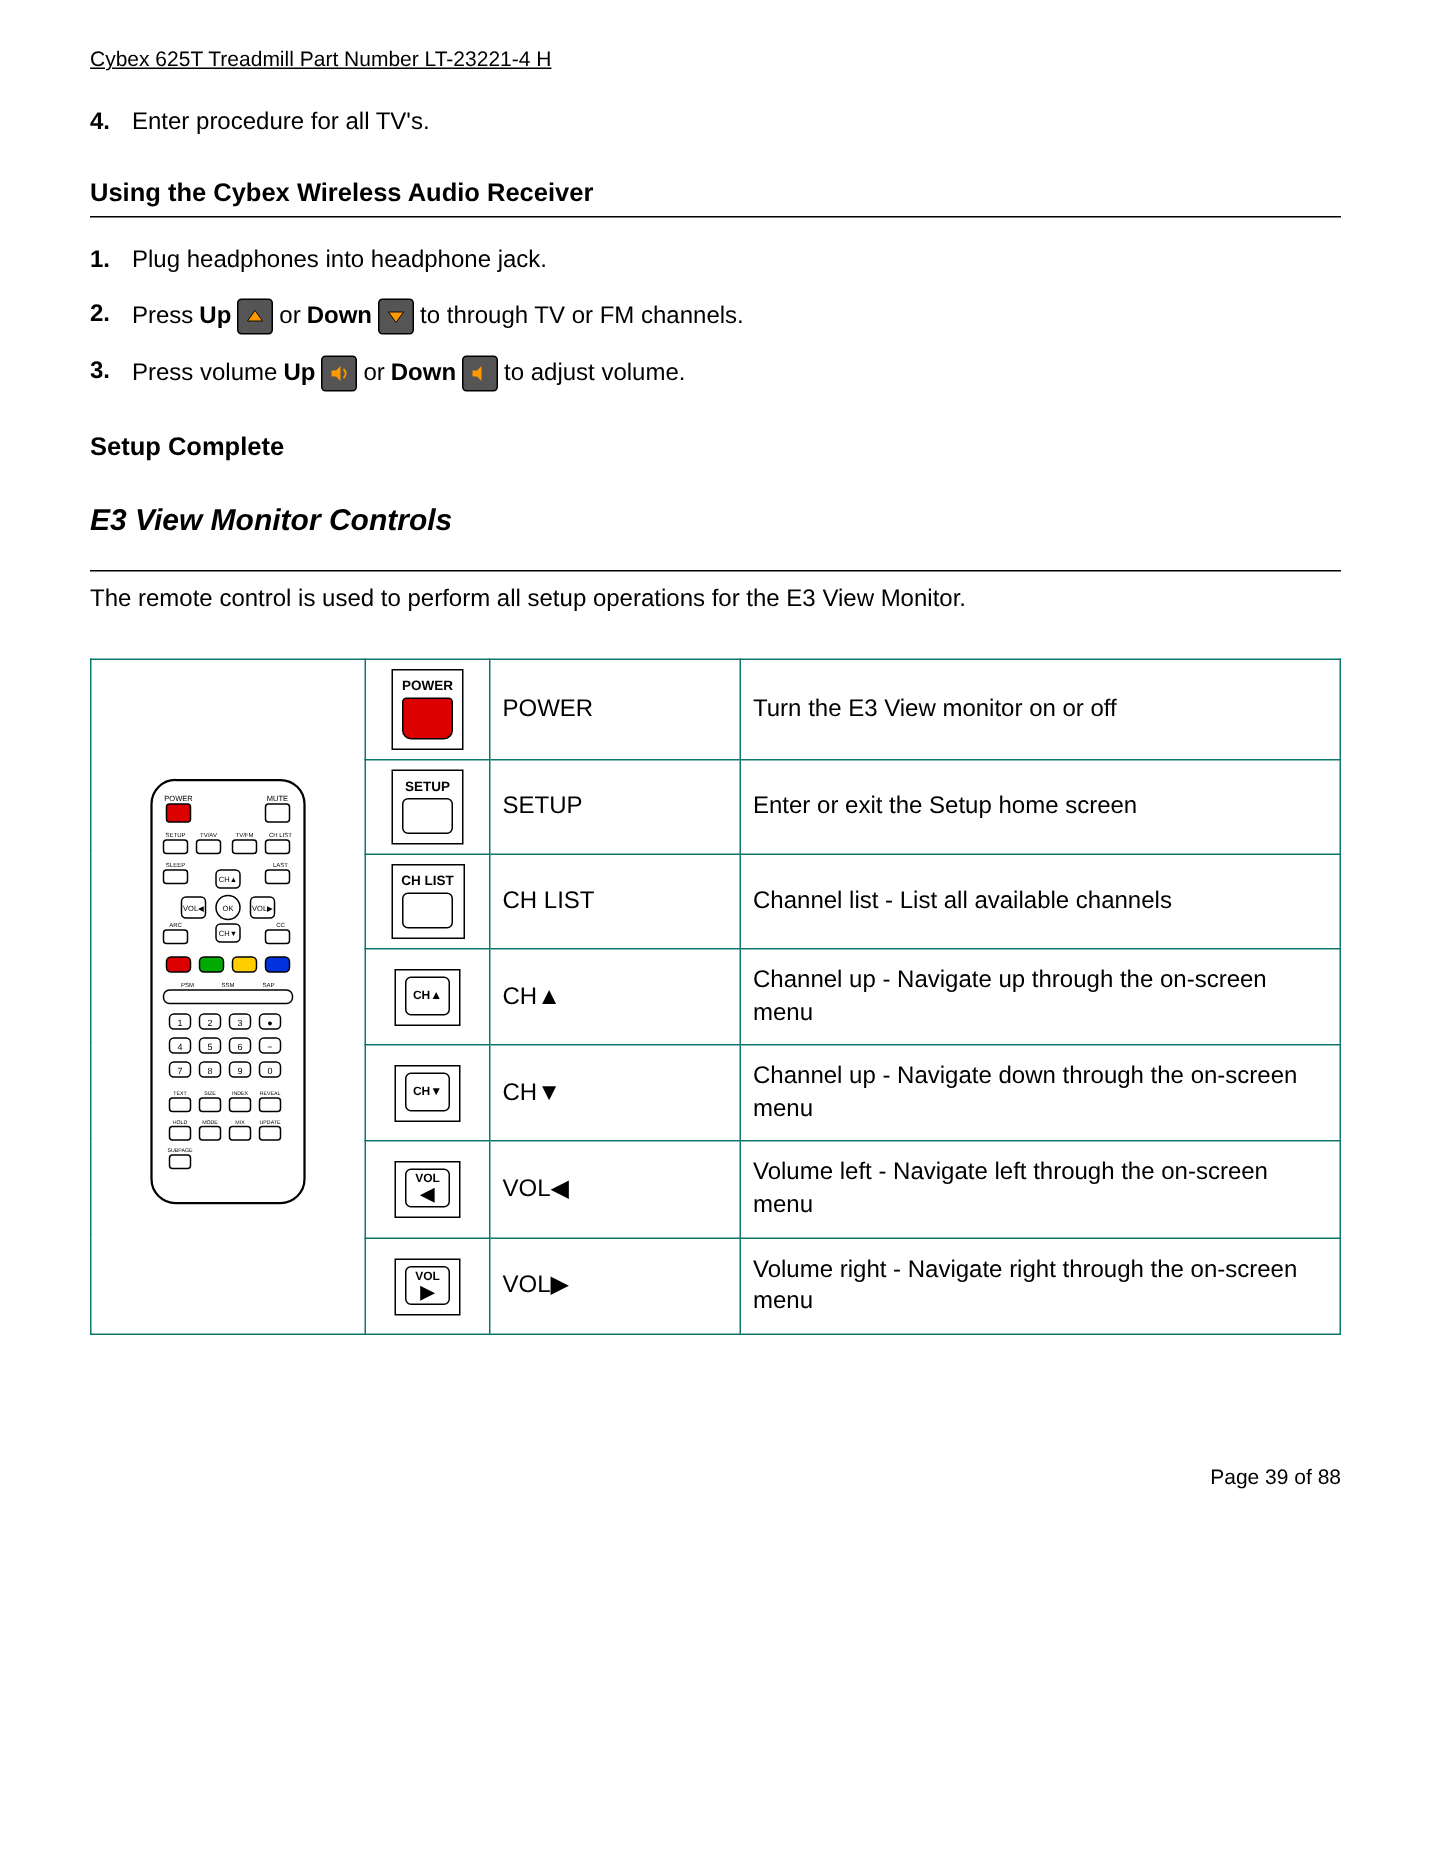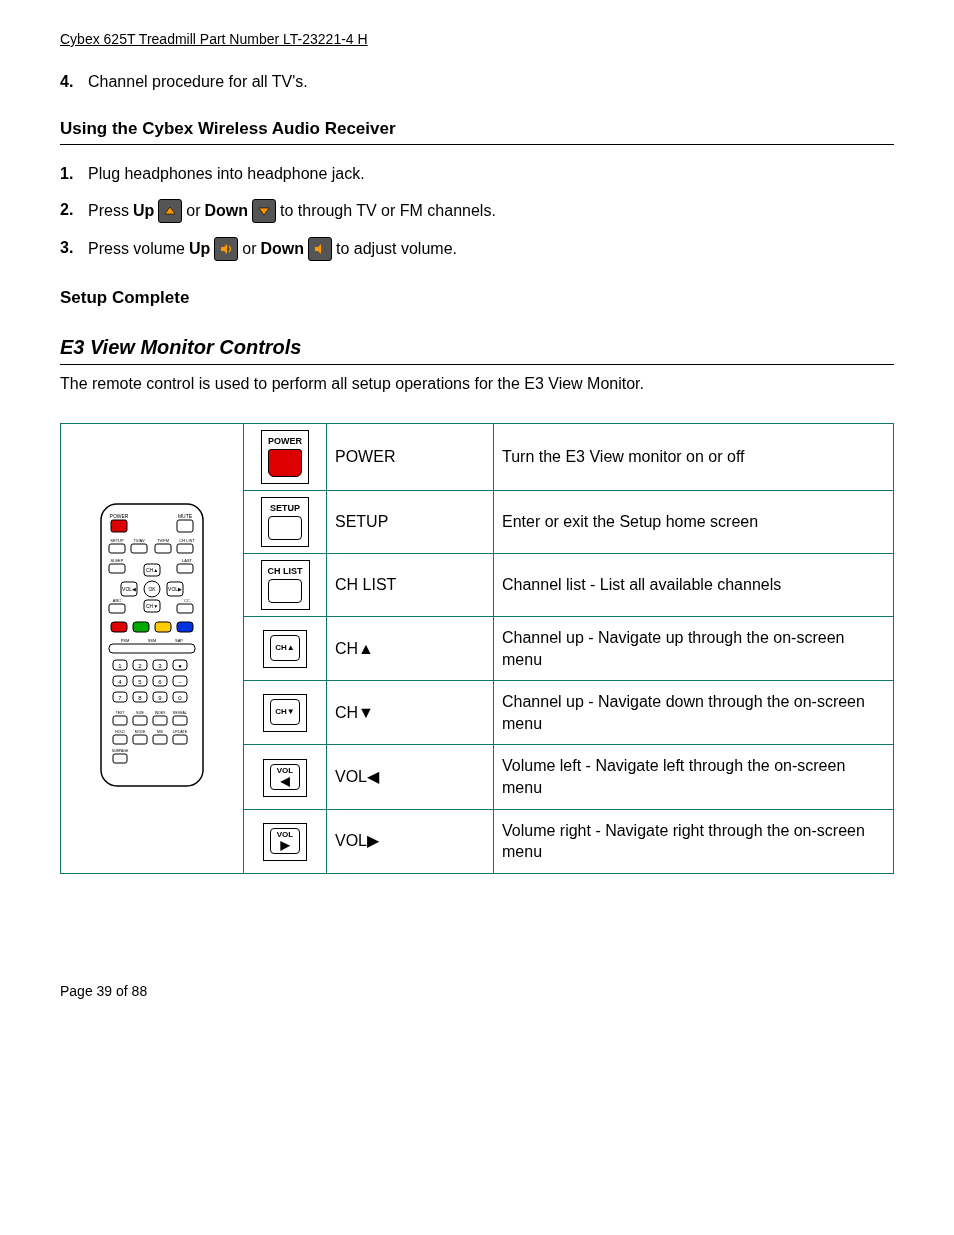--- a/index.html
+++ b/index.html
@@ -52,21 +52,21 @@
     font-weight: bold;
     font-size: 17px;
     margin-top: 26px;
     margin-bottom: 10px;
   }
   .italic-heading {
     font-style: italic;
     font-weight: bold;
     font-size: 20px;
     border-bottom: 1.5px solid #000;
-    padding-bottom: 3px;
+    padding-bottom: 19px;
     margin-top: 24px;
     margin-bottom: 8px;
   }
   .para { margin-bottom: 28px; }
   .inline-icon {
     display: inline-flex;
     width: 22px;
     height: 22px;
     border: 1px solid #000;
     border-radius: 3px;
@@ -134,37 +134,37 @@
   }
   .small-btn {
     width: 28px; height: 24px;
     border: 1.5px solid #000;
     border-radius: 4px;
     display:flex; flex-direction:column; align-items:center; justify-content:center;
     font-size:8px; font-weight:bold; line-height:1;
   }
   .tri { font-size: 12px; line-height:1; }
   .footer {
-    text-align: left;
+    text-align: right;
     font-size: 14px;
-    margin-top: 108px;
+    margin-top: 85px;
   }
   .remote-svg {
     width: 110px;
   }
 </style>
 </head>
 <body>
 
 <div class="header-line">Cybex 625T Treadmill Part Number LT-23221-4 H</div>
 
 <ol class="main-list">
   <li>
     <span class="num">4.</span>
-    <span class="txt">Channel procedure for all TV's.</span>
+    <span class="txt">Enter procedure for all TV's.</span>
   </li>
 </ol>
 
 <div class="section-heading">Using the Cybex Wireless Audio Receiver</div>
 
 <ol class="main-list">
   <li>
     <span class="num">1.</span>
     <span class="txt">Plug headphones into headphone jack.</span>
   </li>

